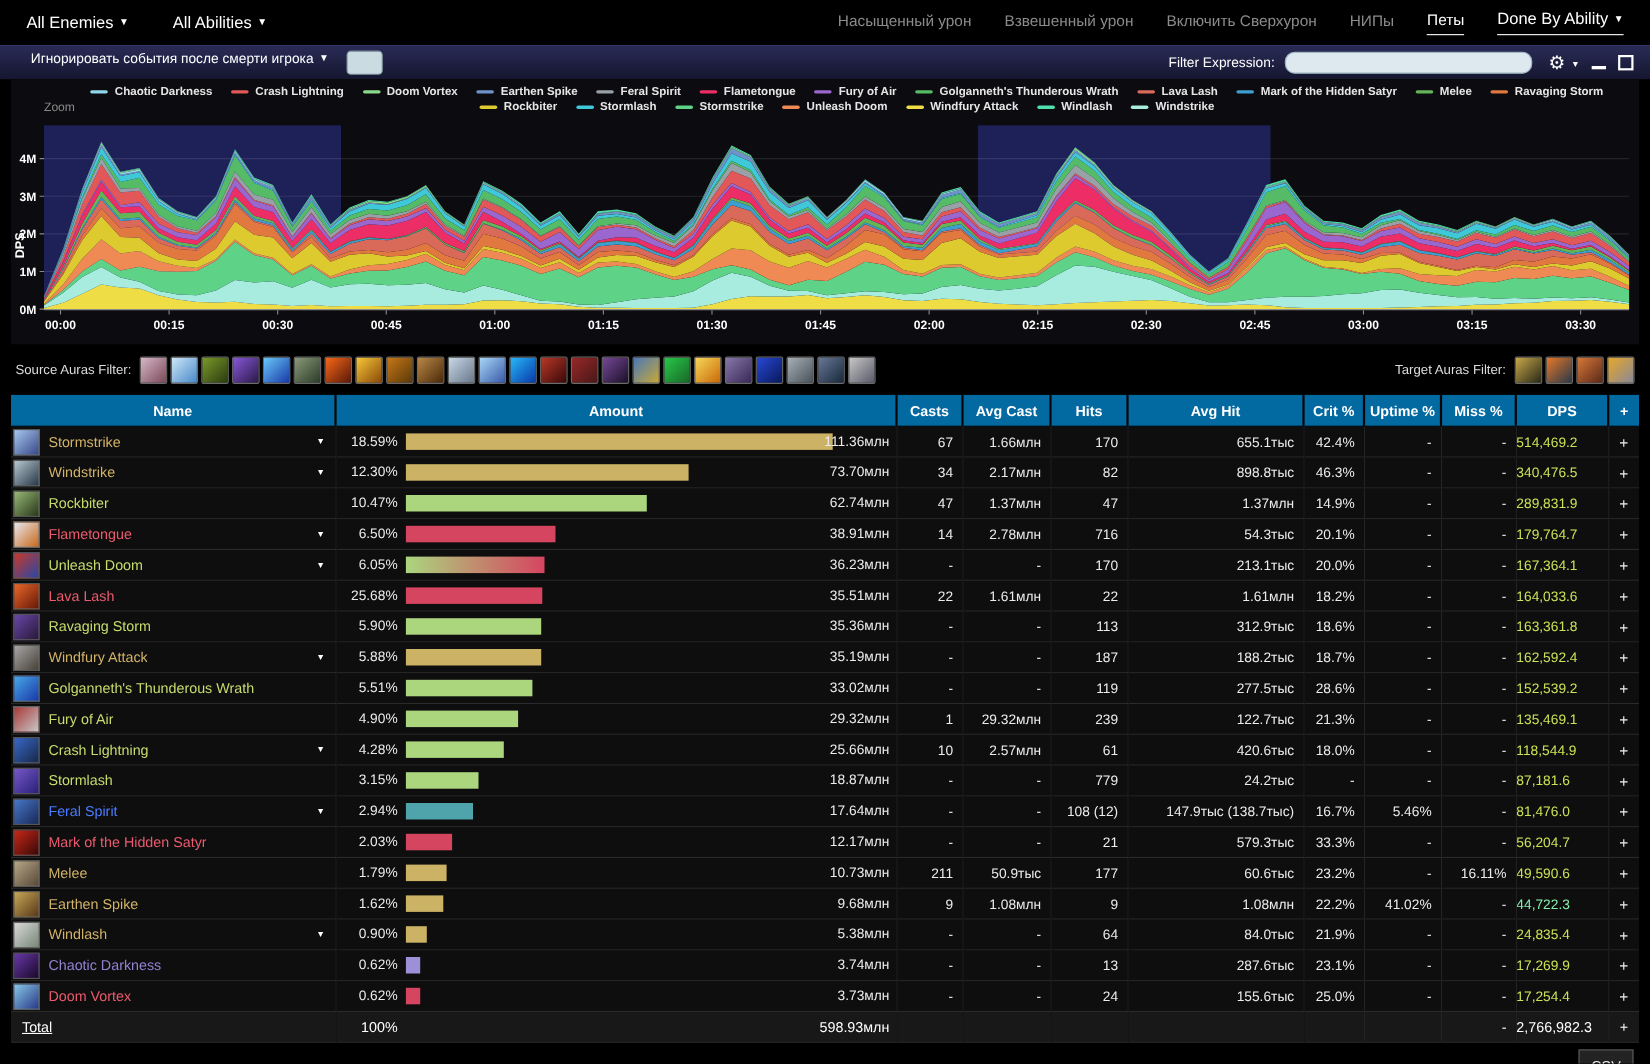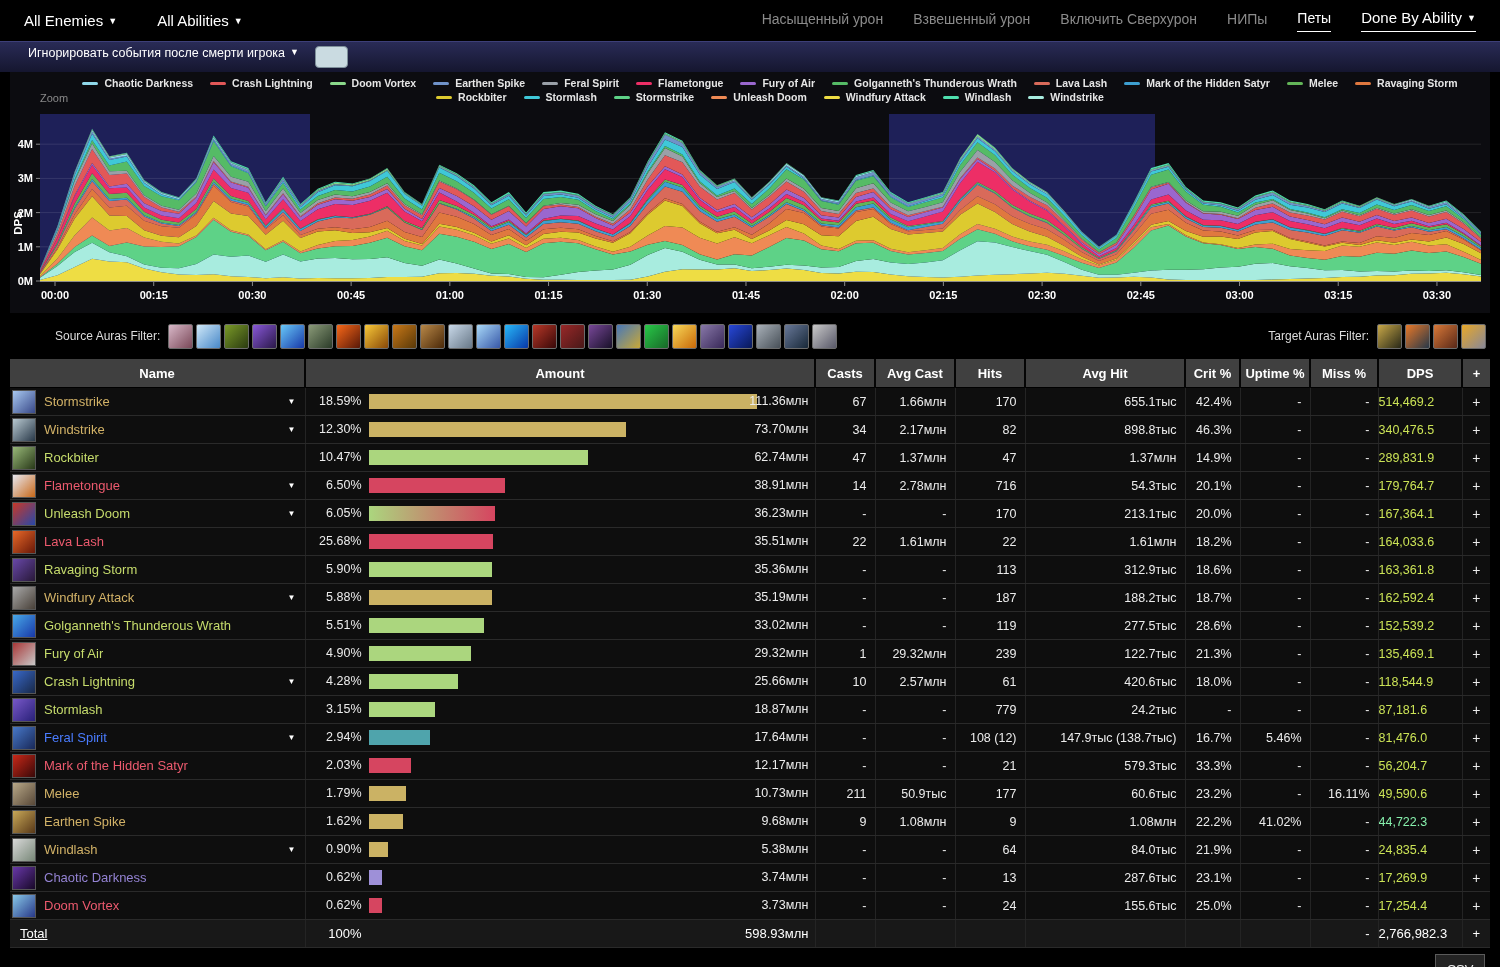--- a/index.html
+++ b/index.html
@@ -33,28 +33,28 @@
   .chart-panel{position:relative;margin:0 10px;width:1480px;height:241px;background:#0c0c10;}
   .legend{position:absolute;left:55px;right:15px;top:5px;display:flex;flex-wrap:wrap;justify-content:center;column-gap:17px;row-gap:2px;z-index:3;}
   .legend-item{display:flex;align-items:center;gap:6px;font-size:10.5px;font-weight:bold;color:#e6e6e6;cursor:pointer;white-space:nowrap;}
   .legend-swatch{width:16px;height:3px;border-radius:2px;}
   .zoom-label{position:absolute;left:30px;top:20px;font-size:11px;color:#8a8a8a;z-index:2;}
   .chart-svg{position:absolute;left:0;top:0;}
   .chart-svg text{font-family:"Liberation Sans",sans-serif;}
 
   
   .auras{height:46px;display:flex;align-items:center;padding:0 14px;box-sizing:border-box;}
-  .aura-label{font-size:12px;color:#dcdcdc;margin-right:8px;white-space:nowrap;margin-left:41px;}
+  .aura-label{font-size:12px;color:#dcdcdc;margin-right:8px;white-space:nowrap;}
   .aura-icons{display:flex;gap:3px;}
   .aura{width:25px;height:25px;border:1px solid #6c6c6c;border-radius:2px;box-sizing:border-box;cursor:pointer;}
   .auras-spacer{flex:1;}
 
   
   .dmg-table{margin:0 10px;width:1480px;border-collapse:collapse;table-layout:fixed;font-size:12.5px;}
-  .dmg-table th{height:26px;background:#404040;color:#fff;font-weight:bold;font-size:13px;border-left:2px solid #050505;border-bottom:1px solid #000;margin-left:32px;}
+  .dmg-table th{height:26px;background:#0369a1;color:#fff;font-weight:bold;font-size:13px;border-left:2px solid #050505;border-bottom:1px solid #000;margin-left:32px;}
   .dmg-table th:first-child{border-left:none;}
   .dmg-table td{height:27px;padding:0;background:#0e0e0e;border-bottom:1px solid #2a2a2a;border-left:1px solid #242424;color:#ececec;overflow:hidden;}
   .dmg-table td:first-child{border-left:none;}
   .num{text-align:right;padding-right:8px !important;}
   .dps-cell{padding-right:8px !important;font-weight:normal;}
   .plus-cell{text-align:center;color:#fff;cursor:pointer;font-size:14px;}
   .nm{display:flex;align-items:center;height:27px;gap:8px;padding-left:2px;}
   .nm .icon{width:24px;height:24px;border:1px solid #565656;box-sizing:border-box;flex:0 0 auto;}
   .nm-text{font-size:13px;cursor:pointer;white-space:nowrap;overflow:hidden;}
   .expand{margin-left:auto;margin-right:9px;font-size:8px;color:#fff;cursor:pointer;}
@@ -86,20 +86,31 @@
         <span class="tb-link"><span>НИПы</span></span>
         <span class="tb-link active"><span>Петы</span></span>
         <span class="tb-link primary"><span>Done By Ability</span><span class="caret">▼</span></span>
       </div>
   </header>
 
   <div class="toolbar">
     <div class="toolbar-left">
       <span class="tool-label"><span>Игнорировать события после смерти игрока</span><span class="caret">▼</span></span>
       <span class="toggle"></span>
+    </div>
+    <div class="toolbar-right">
+      <span class="tool-label">Filter Expression:</span>
+      <input class="filter-input" type="text" value="" style="">
+      <span class="gear">⚙<span class="caret">▼</span></span>
+      <span class="win-btn">
+          <span class="win-min-glyph"></span>
+        </span>
+      <span class="win-btn">
+          <span class="win-max-glyph"></span>
+        </span>
     </div>
   </div>
 
   <div class="chart-panel">
     <div class="legend" id="chart-legend">
         <div class="legend-item">
           <span class="legend-swatch" style="background: rgb(143, 216, 234);"></span>
           <span>Chaotic Darkness</span>
         </div>
         <div class="legend-item">

